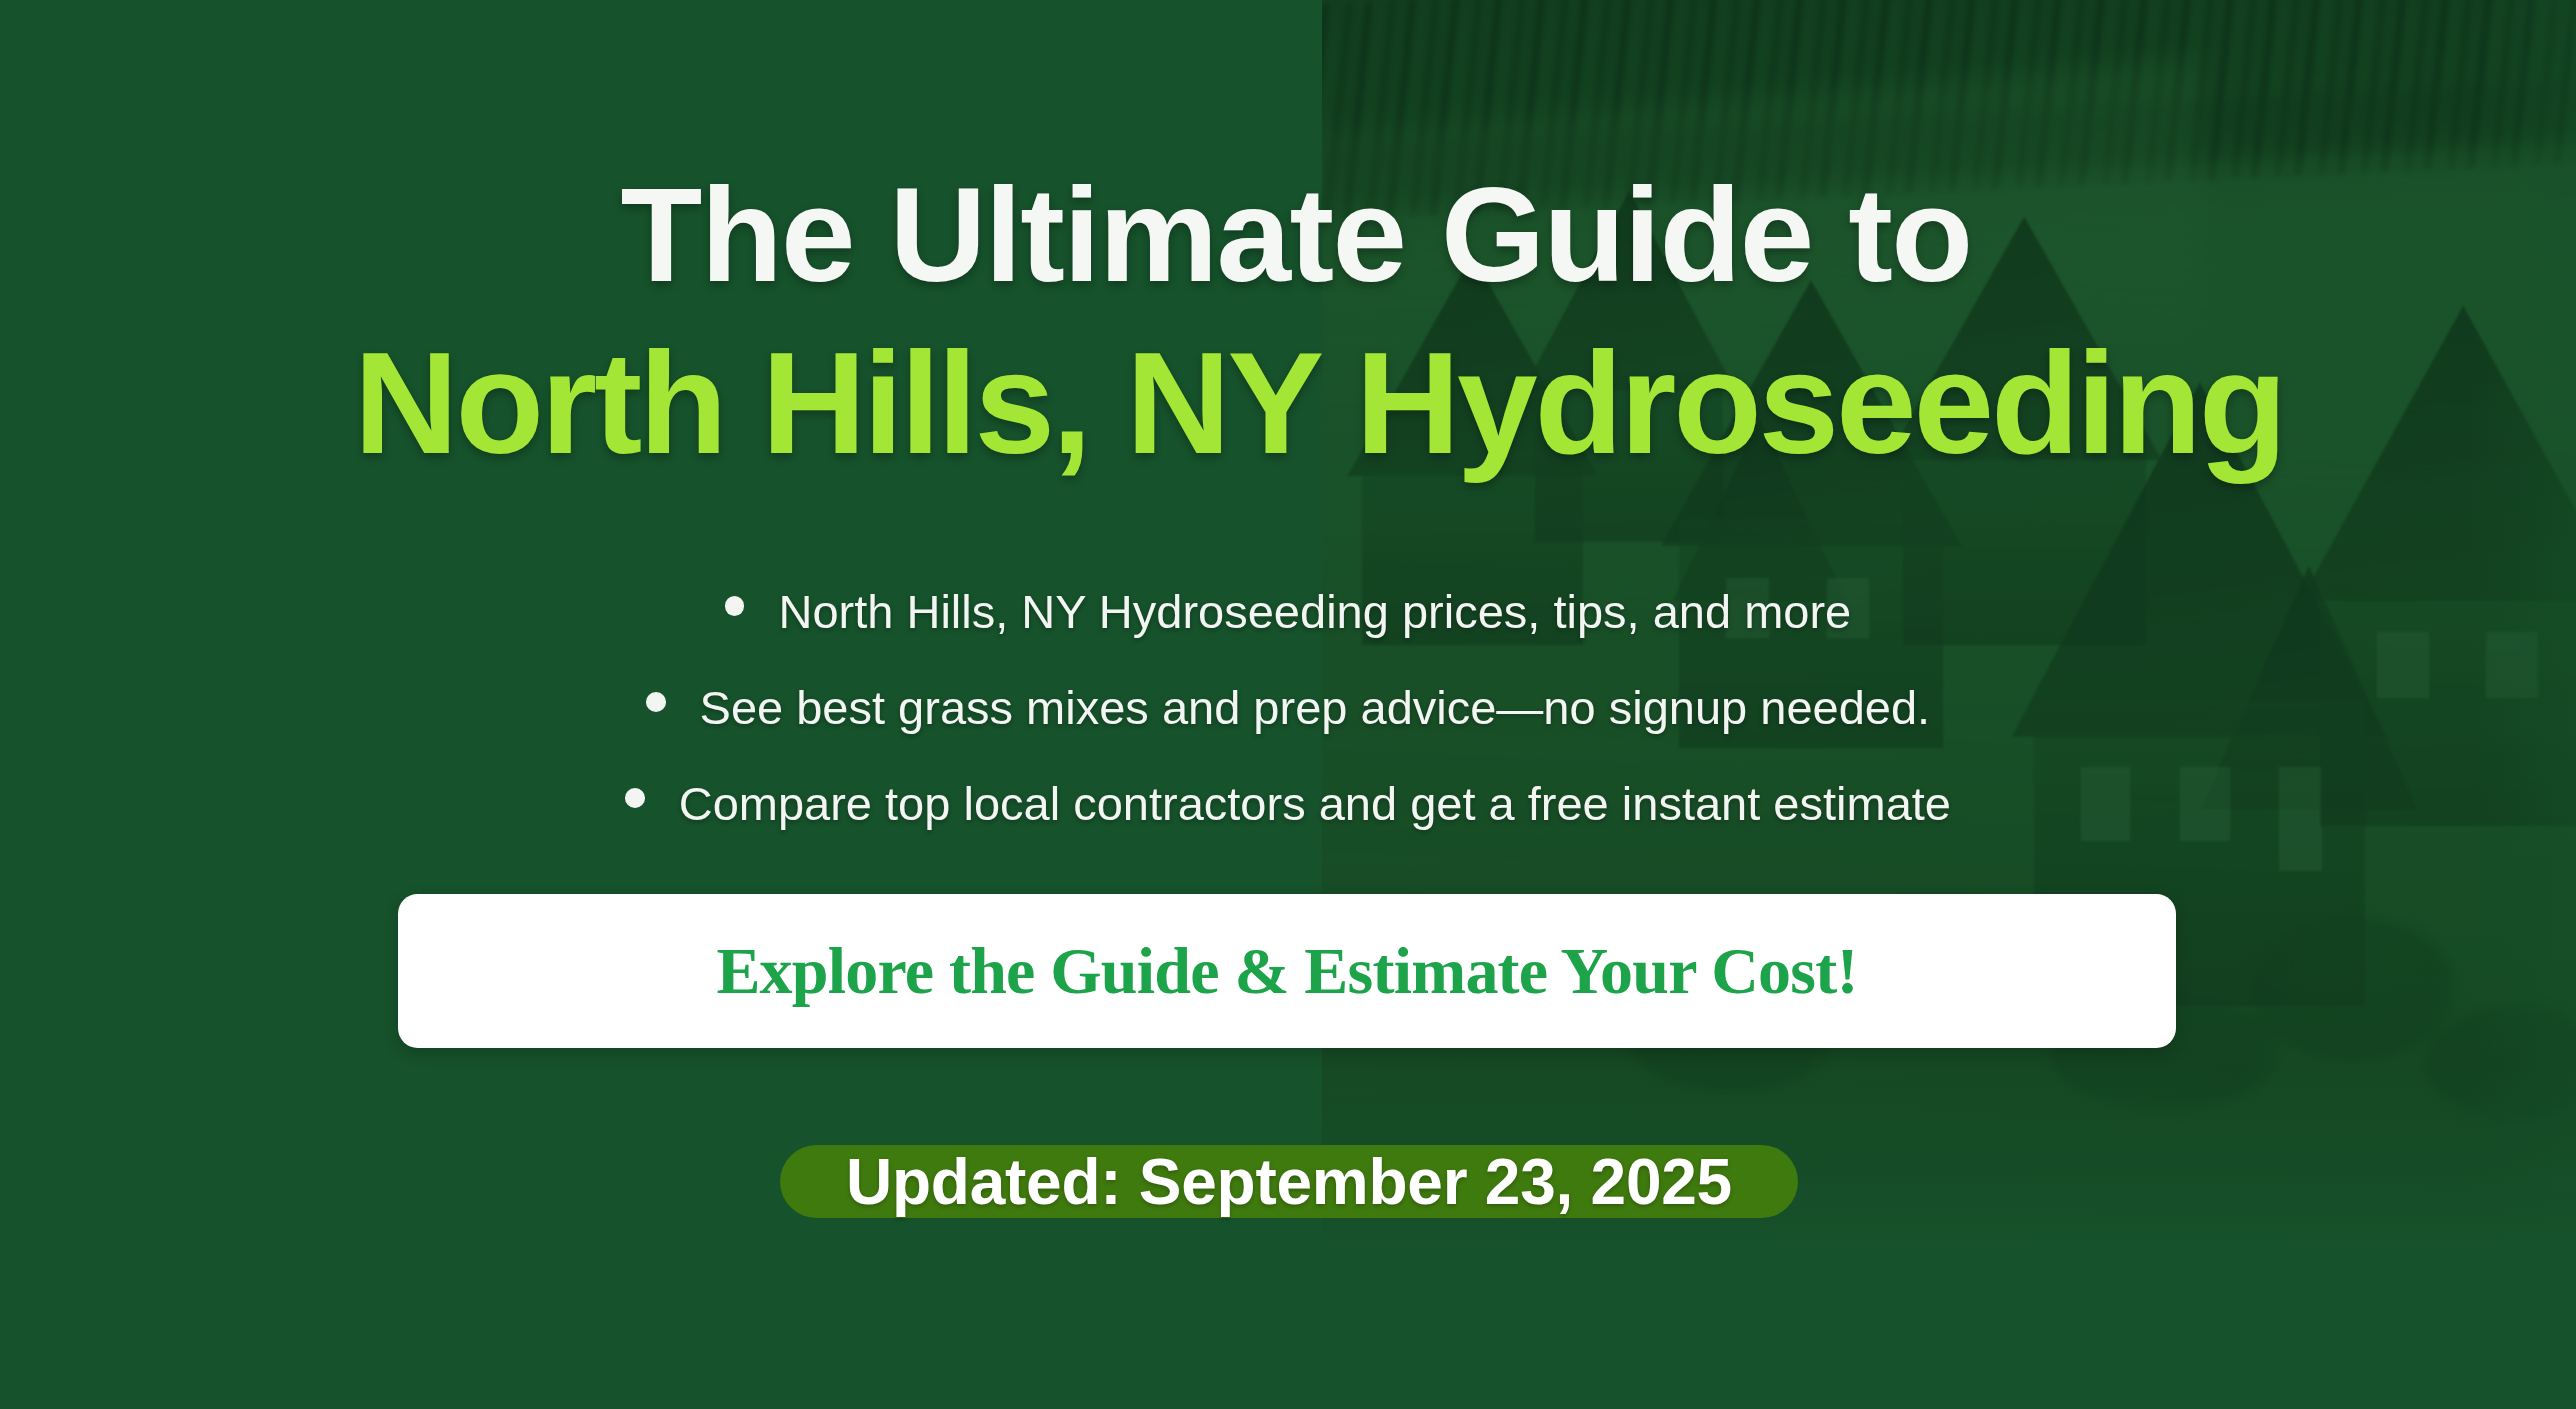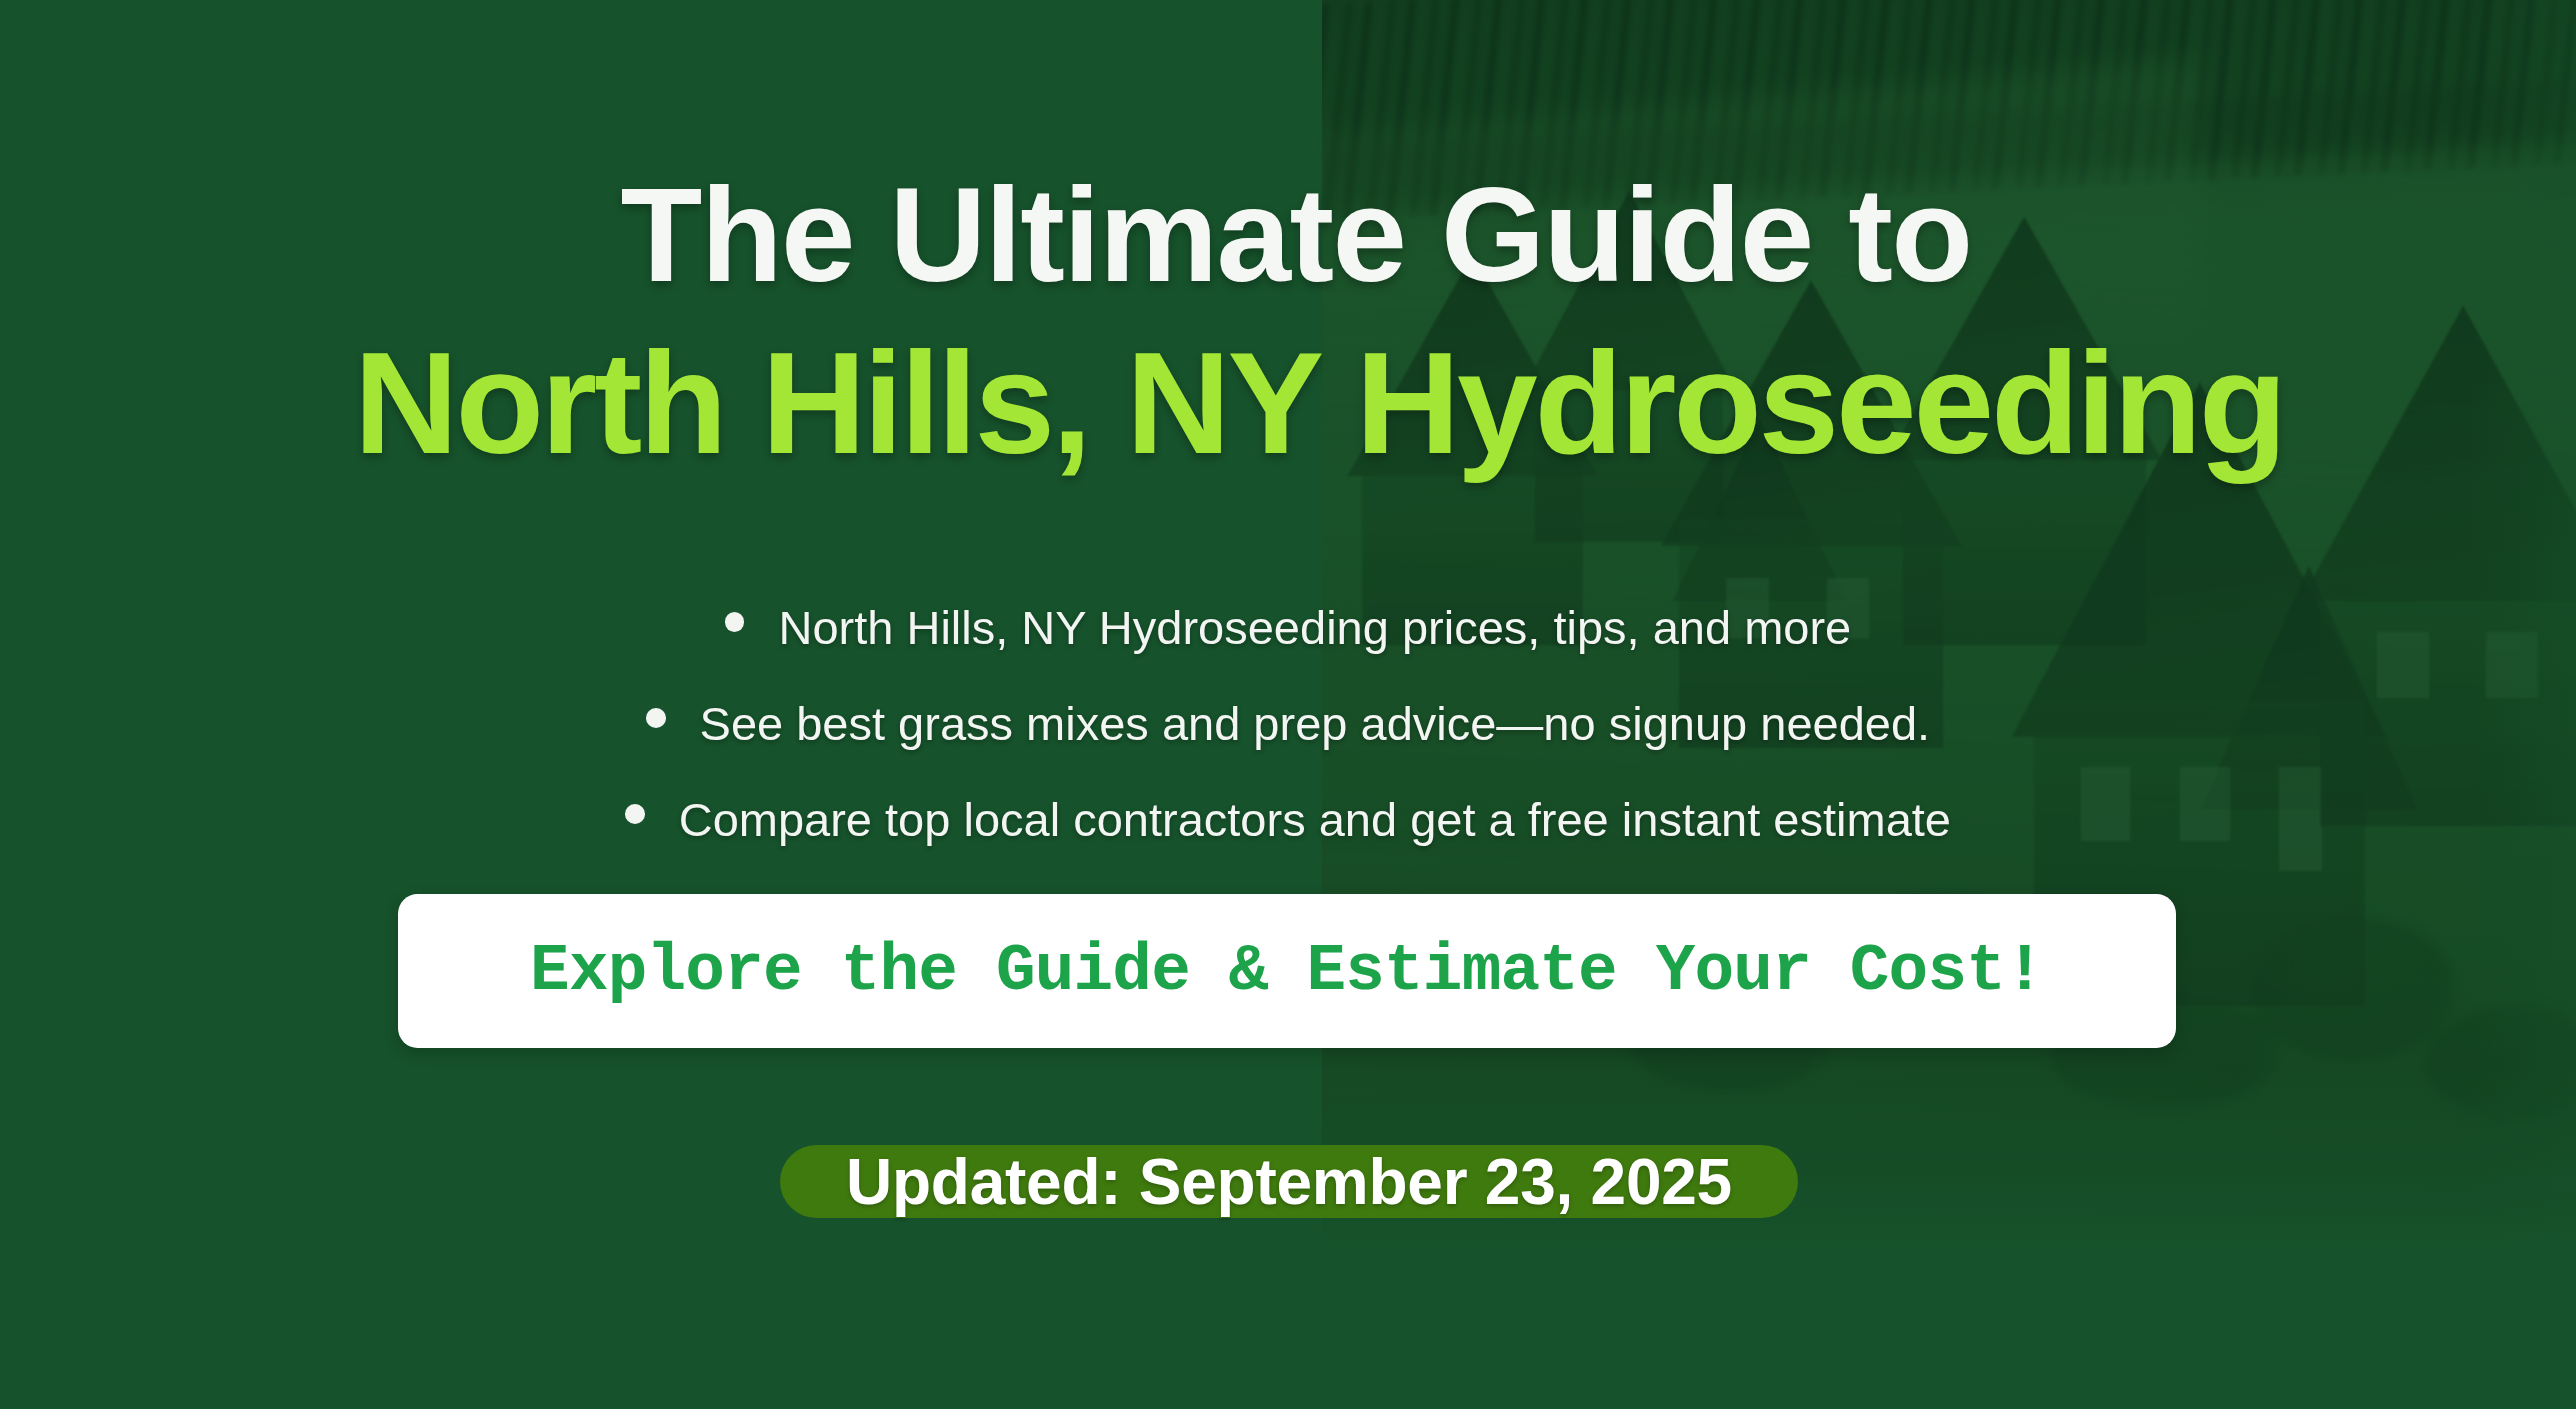--- a/index.html
+++ b/index.html
@@ -190,21 +190,21 @@
     letter-spacing: -0.022em;
     padding-left: 46px;
   }
 
   #bullets {
     position: absolute;
     top: 586px;
     left: 0;
     right: 0;
     list-style: none;
-    margin: 16px;
+    margin: 0;
     padding: 0;
   }
   .bullet-row {
     display: flex;
     justify-content: center;
     align-items: baseline;
     height: 96px;
   }
   .bullet-inner {
     display: flex;
@@ -232,21 +232,21 @@
   #cta-button {
     position: absolute;
     left: 398px;
     top: 894px;
     width: 1778px;
     height: 154px;
     background: #FFFFFF;
     border: none;
     border-radius: 19.7px;
     color: #1DA34A;
-    font-family: Liberation Mono, monospace;
+    font-family: Liberation Serif, serif;
     font-size: 66px;
     font-weight: 700;
     letter-spacing: -0.012em;
     white-space: nowrap;
     cursor: pointer;
     box-shadow: 0 5.4px 16px rgba(0,0,0,.18);
     padding: 0;
   }
 
   #updated-badge {

